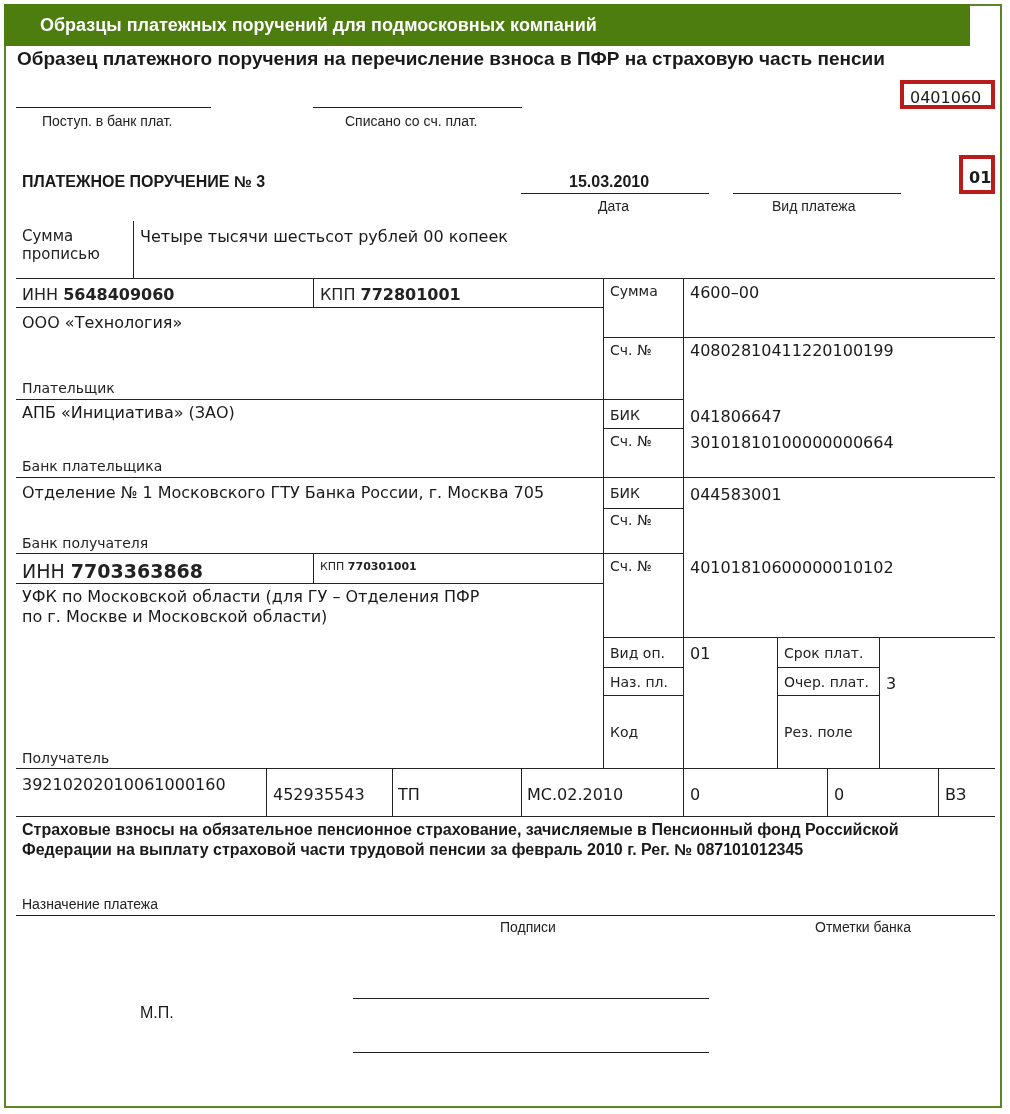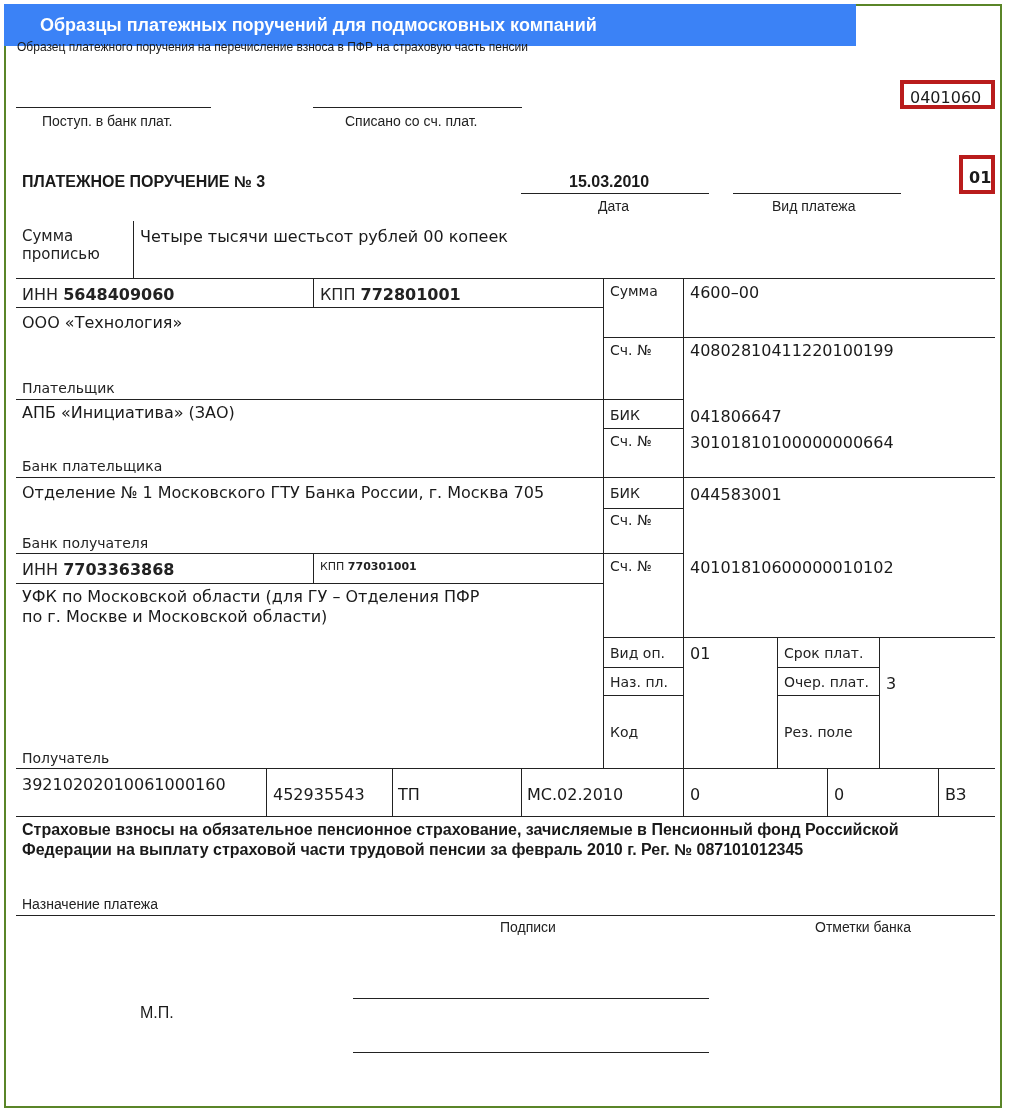--- a/index.html
+++ b/index.html
@@ -1,40 +1,40 @@
 <!DOCTYPE html>
 <html><head>
 <meta charset="utf-8">
 <style>
   html, body { margin:0; padding:0; background:#ffffff; }
   body { width:1010px; height:1114px; position:relative; overflow:hidden;
          font-family:"DejaVu Sans", sans-serif; color:#1a1a1a; }
   .frame { position:absolute; left:4px; top:4px; width:998px; height:1104px;
            border:2px solid #5a8528; box-sizing:border-box; }
-  .header { position:absolute; left:4px; top:4px; width:852px; height:42px;
-            background:#3b82f6; }
+  .header { position:absolute; left:4px; top:4px; width:966px; height:42px;
+            background:#4d7c0f; }
   .header-title { position:absolute; left:36px; top:11px; color:#ffffff;
                   font-family:"Liberation Sans", sans-serif; font-weight:bold; font-size:18px; }
   .t { position:absolute; white-space:nowrap; }
   .cond { font-family:"Liberation Sans", sans-serif; }
   .lbl { font-size:14px; color:#222; }
   .val { font-size:16px; font-weight:normal; }
   .hl { position:absolute; height:1px; background:#222; }
   .vl { position:absolute; width:1px; background:#222; }
   .box { position:absolute; border:4px solid #b91c1c; box-sizing:border-box; }
 </style>
 </head>
 <body>
 
 <div class="frame"></div>
 <div class="header">
   <span class="header-title">Образцы платежных поручений для подмосковных компаний</span>
 </div>
 
-<span class="t cond" style="left:17px;top:40px;font-size:12px;font-weight:normal;">Образец платежного поручения на перечисление взноса в ПФР на страховую часть пенсии</span>
+<span class="t cond" style="left:17px;top:48px;font-size:19px;font-weight:bold;">Образец платежного поручения на перечисление взноса в ПФР на страховую часть пенсии</span>
 
 <div class="box" style="left:900px;top:80px;width:95px;height:29px;">
   <span class="t" style="left:6px;top:4px;font-size:16px;">0401060</span>
 </div>
 
 <div class="hl" style="left:16px;top:107px;width:195px;"></div>
 <span class="t cond lbl" style="left:42px;top:113px;">Поступ. в банк плат.</span>
 <div class="hl" style="left:313px;top:107px;width:209px;"></div>
 <span class="t cond lbl" style="left:345px;top:113px;">Списано со сч. плат.</span>
 
@@ -82,21 +82,21 @@
 
 <div class="hl" style="left:16px;top:477px;width:979px;"></div>
 <span class="t val" style="left:22px;top:483px;">Отделение № 1 Московского ГТУ Банка России, г. Москва 705</span>
 <span class="t lbl" style="left:22px;top:535px;">Банк получателя</span>
 <span class="t lbl" style="left:610px;top:485px;">БИК</span>
 <span class="t val" style="left:690px;top:485px;">044583001</span>
 <div class="hl" style="left:603px;top:508px;width:81px;"></div>
 <span class="t lbl" style="left:610px;top:512px;">Сч. №</span>
 
 <div class="hl" style="left:16px;top:553px;width:668px;"></div>
-<span class="t lbl" style="left:22px;top:560px;font-size:16px;"><span>ИНН</span> <b>7703363868</b></span>
+<span class="t lbl" style="left:22px;top:560px;font-size:19px;"><span>ИНН</span> <b>7703363868</b></span>
 <div class="vl" style="left:313px;top:553px;height:30px;"></div>
 <span class="t lbl" style="left:320px;top:560px;font-size:11px;text-align:right;"><span>КПП</span> <b>770301001</b></span>
 <div class="hl" style="left:16px;top:583px;width:587px;"></div>
 <span class="t val" style="left:22px;top:587px;">УФК по Московской области (для ГУ – Отделения ПФР</span>
 <span class="t val" style="left:22px;top:607px;">по г. Москве и Московской области)</span>
 <span class="t lbl" style="left:22px;top:750px;">Получатель</span>
 <span class="t lbl" style="left:610px;top:558px;">Сч. №</span>
 <span class="t val" style="left:690px;top:558px;">40101810600000010102</span>
 
 <div class="hl" style="left:603px;top:637px;width:392px;"></div>

